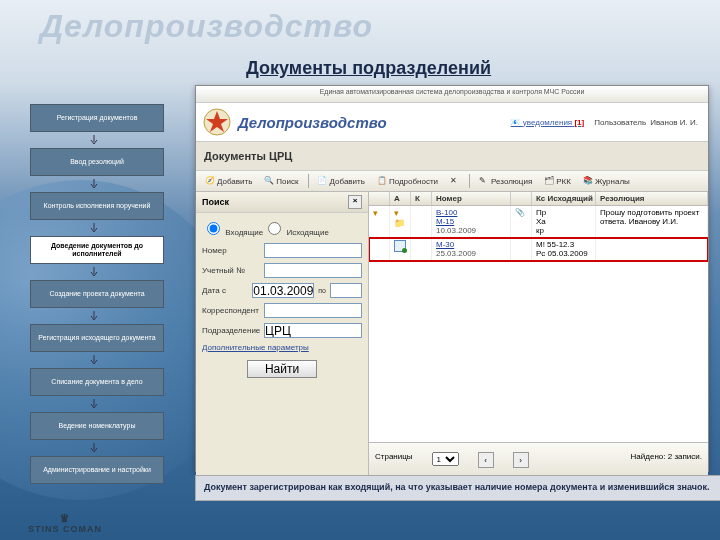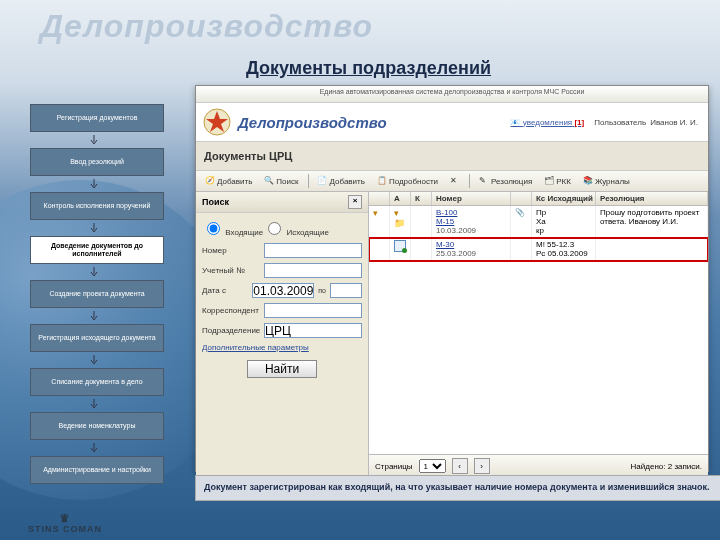--- a/index.html
+++ b/index.html
@@ -43,21 +43,21 @@
 .grid-head{display:flex;background:linear-gradient(#fafaf5,#e4e0d0);border-bottom:1px solid #bbb;font-size:8px;font-weight:bold;color:#333}
 .gh{border-right:1px solid #ccc;padding:2px 4px;overflow:hidden;white-space:nowrap}
 .gh.c1{width:12px}.gh.c2{width:12px}.gh.c3{width:12px}.gh.c4{width:70px}.gh.c5{width:12px}.gh.c6{width:55px}.gh.c7{flex:1}
 .grid-body{flex:1;overflow:auto;font-size:8px}
 .grow{display:flex;border-bottom:1px dotted #ddd}
 .grow .gc{border-right:1px solid #eee;padding:2px 4px;overflow:hidden}
 .grow .gc.c1{width:12px}.grow .gc.c2{width:12px}.grow .gc.c3{width:12px}.grow .gc.c4{width:70px}.grow .gc.c5{width:12px}.grow .gc.c6{width:55px}.grow .gc.c7{flex:1}
 .doc-link{color:#1a3a9a;text-decoration:underline;cursor:pointer}
 .doc-date{color:#555}
 .grow.sel{outline:2px solid #c00;outline-offset:-1px}
-.pager{display:flex;align-items:center;gap:6px;padding:3px 6px;background:linear-gradient(#fafaf5,#e8e4d8);border-top:1px solid #bbb;font-size:8px}
+.pager{display:flex;gap:19px;padding:9px 6px;background:linear-gradient(#fafaf5,#e8e4d8);border-top:1px solid #bbb;font-size:8px}
 .pager select{font-size:8px;height:14px}
 .pg-btn{width:14px;height:14px;border:1px solid #999;background:#eee;font-size:8px;cursor:pointer;display:flex;align-items:center;justify-content:center}
 .detail{height:18px;background:linear-gradient(#f5f2e8,#e0dccc);border-top:1px solid #bbb;padding:2px 8px;font-size:9px;font-weight:bold}
 .tree-ico{color:#c08000;font-size:9px}
 .doc-ico{display:inline-block;width:10px;height:10px;border:1px solid #5a8ac0;background:#e8f0fa;position:relative}
 .doc-ico.reg::after{content:"";position:absolute;right:-2px;bottom:-2px;width:5px;height:5px;background:#2a8a2a;border-radius:50%}
 </style>
 </head>
 <body>
 

